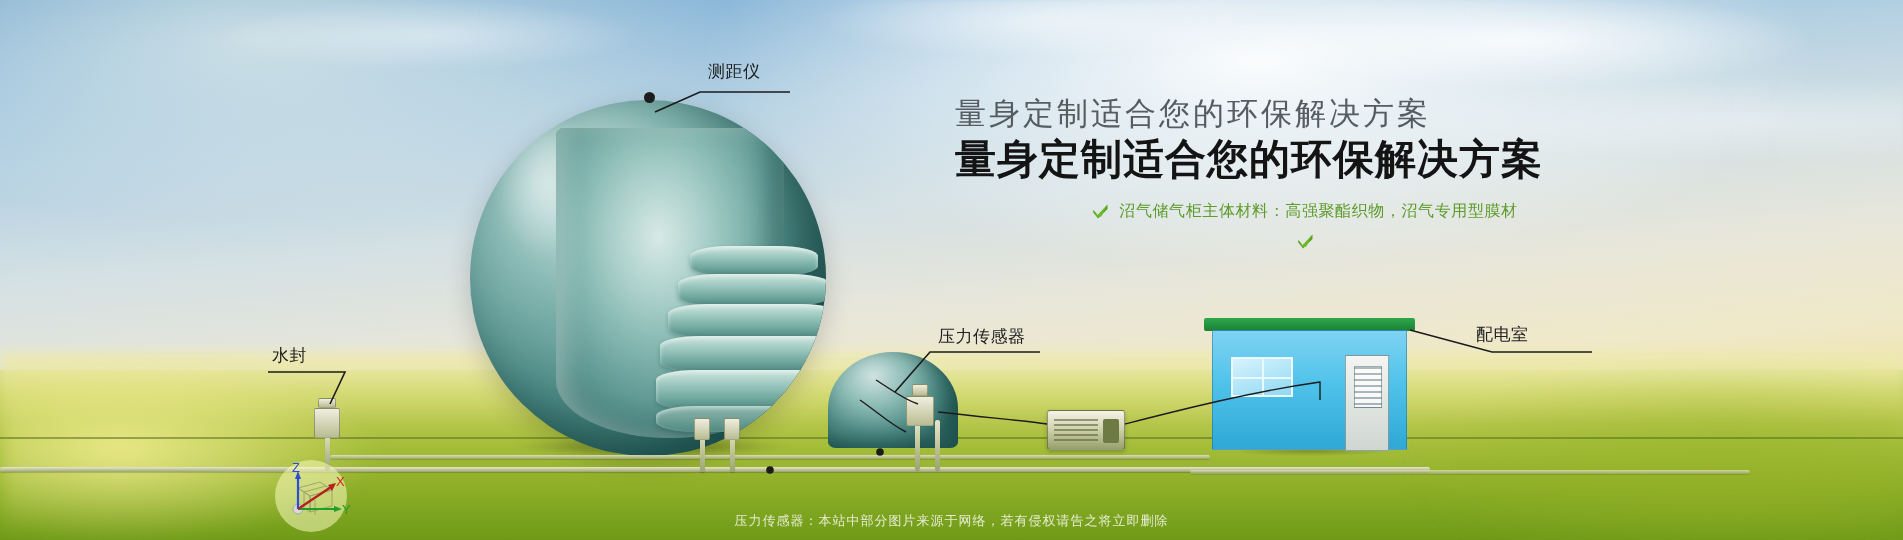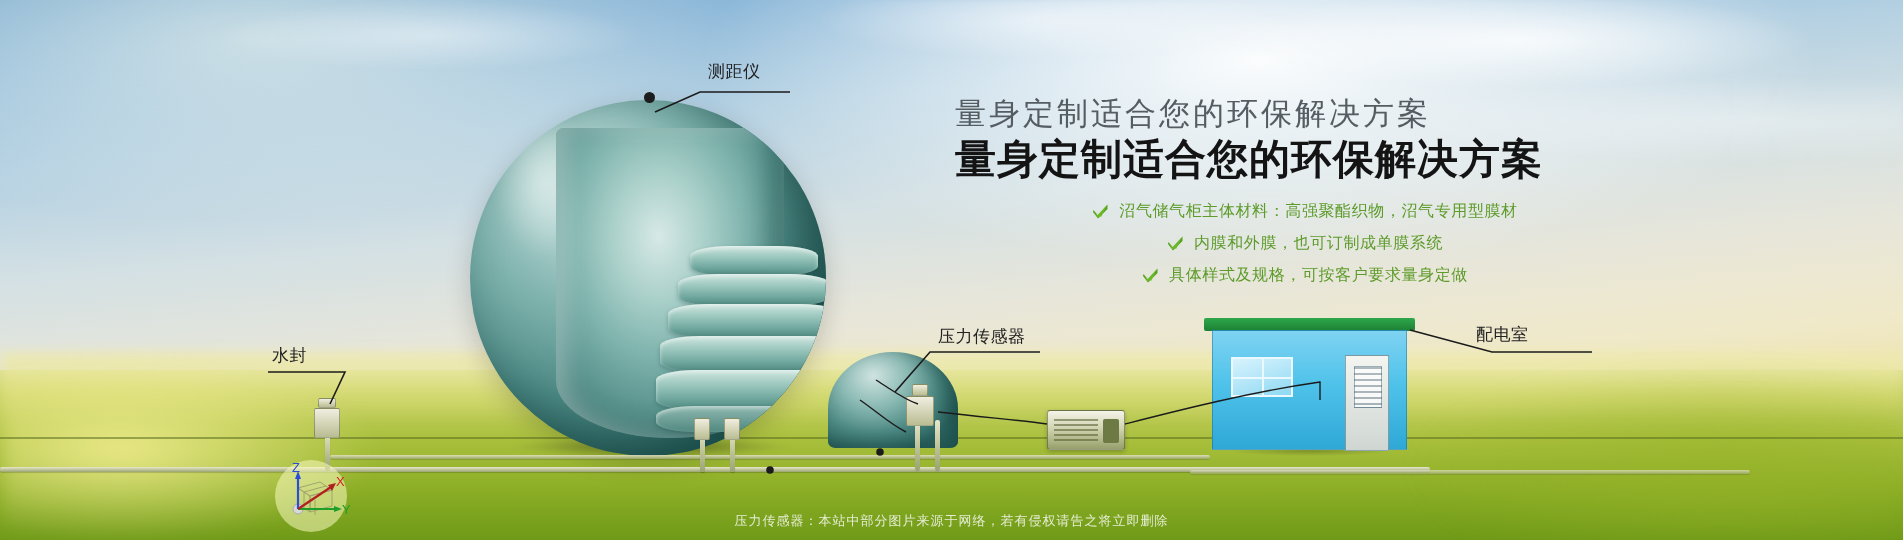--- a/index.html
+++ b/index.html
@@ -376,29 +376,19 @@
         </span>
         <span>沼气储气柜主体材料：高强聚酯织物，沼气专用型膜材</span>
       </div>
       <div class="bullet">
         <span class="check">
           <svg width="17" height="17" viewBox="0 0 17 17">
             <path d="M1.5 7 L5.5 12.5 L15.5 1.5 L15.5 6 L6 15.5 L1 9 Z" fill="#57a01f"></path>
             <path d="M2 7.5 L5.8 12 L15 2 L9.5 13.5 L5.5 14.5 Z" fill="#6fbd2a" opacity=".85"></path>
           </svg>
         </span>
-        <span>内膜和外膜，也可订制成单膜系统</span>
-      </div>
-      <div class="bullet">
-        <span class="check">
-          <svg width="17" height="17" viewBox="0 0 17 17">
-            <path d="M1.5 7 L5.5 12.5 L15.5 1.5 L15.5 6 L6 15.5 L1 9 Z" fill="#57a01f"></path>
-            <path d="M2 7.5 L5.8 12 L15 2 L9.5 13.5 L5.5 14.5 Z" fill="#6fbd2a" opacity=".85"></path>
-          </svg>
-        </span>
-        <span>具体样式及规格，可按客户要求量身定做</span>
       </div>
     </div>
   </div>
 
   <div class="disclaimer">压力传感器：本站中部分图片来源于网络，若有侵权请告之将立即删除</div>
 
 </div>
 
 </body></html>

